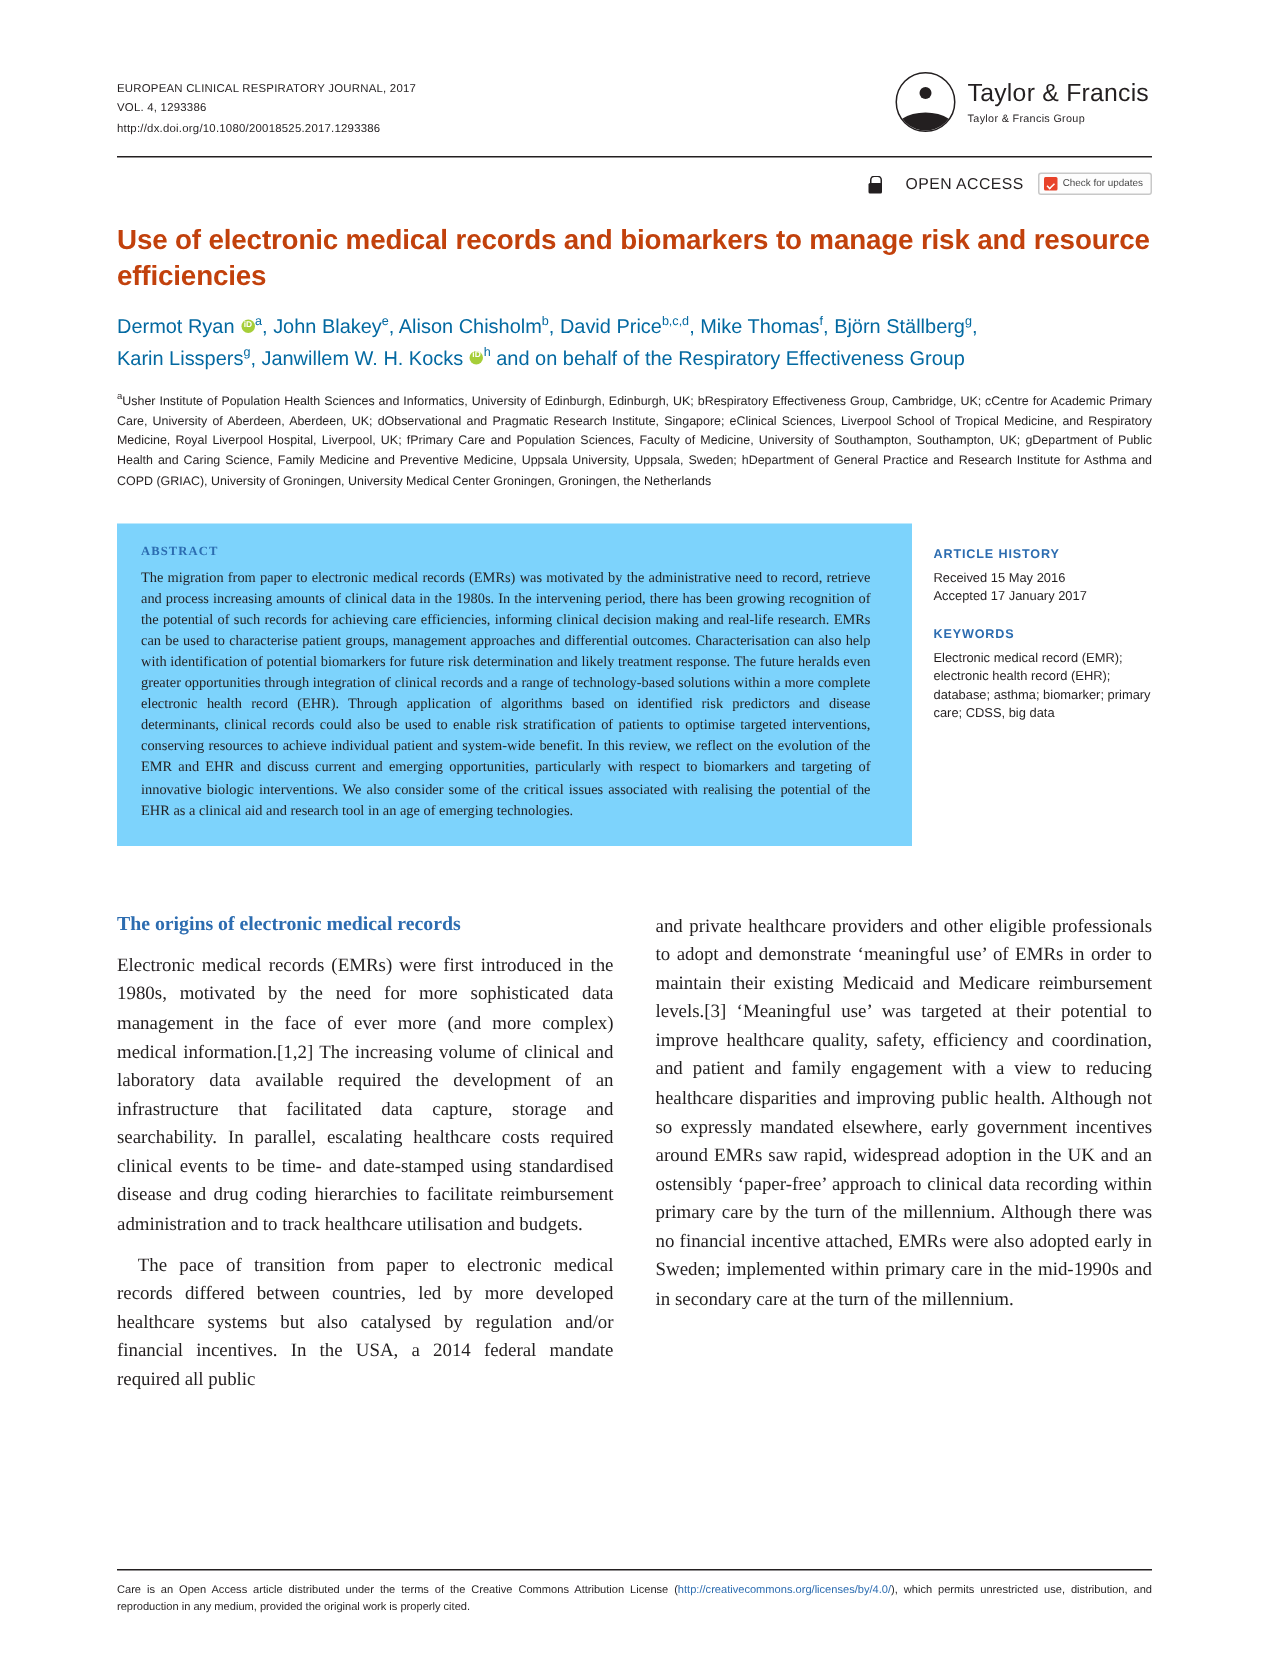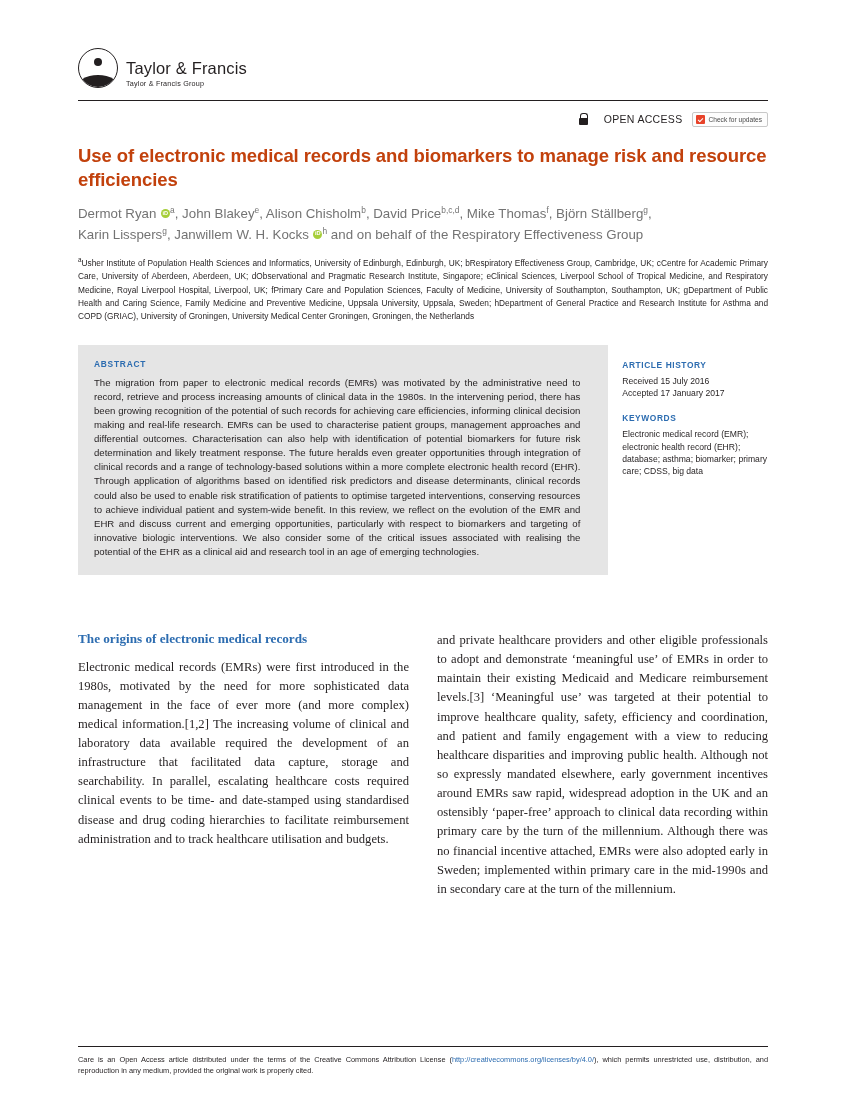--- a/index.html
+++ b/index.html
@@ -35,21 +35,21 @@
     line-height: 1.75;
     color: #231f20;
     letter-spacing: 0.02em;
     padding-top: 4px;
   }
   .journal-meta .doi {
     color: #231f20;
   }
   .tf-logo {
     display: flex;
-    align-items: flex-end;
+    align-items: center;
     gap: 8px;
     padding-right: 2px;
   }
   .tf-mark {
     width: 38px; height: 38px;
     border-radius: 50%;
     background: #ffffff;
     border: 1.6px solid #231f20;
     position: relative;
     overflow: hidden;
@@ -165,21 +165,21 @@
     font-weight: bold;
     margin: 16px 0 0 0;
     letter-spacing: -0.1px;
   }
 
   
   .authors {
     font-size: 13.3px;
     line-height: 1.55;
     margin-top: 12px;
-    color: #737373;
+    color: #0369a1;
   }
   .authors sup {
     font-size: 8.4px;
     vertical-align: super;
     line-height: 0;
   }
   .orcid {
     display: inline-block;
     width: 9px; height: 9px;
     border-radius: 50%;
@@ -213,24 +213,25 @@
   }
 
   
   .abstract-wrap {
     display: flex;
     margin-top: 22px;
     gap: 14px;
     align-items: stretch;
   }
   .abstract-box {
-    background: #e5e5e5;
+    background: #7dd3fc;
     padding: 14px 28px 16px 16px;
     width: 538px;
     box-sizing: border-box;
+    font-family: Liberation Serif, serif;
   }
   .abstract-label {
     color: #2c6cb0;
     font-size: 8.4px;
     font-weight: bold;
     letter-spacing: 0.09em;
     margin-bottom: 7px;
   }
   .abstract-text {
     font-size: 9.6px;
@@ -259,21 +260,21 @@
   .section-heading {
     color: #2c6cb0;
     font-size: 13.2px;
     font-weight: bold;
     margin: 0 0 10px 0;
     line-height: 1.25;
   }
   .body-cols {
     display: flex;
     gap: 28px;
-    margin-top: 56px;
+    margin-top: 44px;
   }
   .col {
     width: 336px;
     font-family: "Liberation Serif", serif;
     font-size: 12.6px;
     line-height: 1.52;
     text-align: justify;
     color: #231f20;
   }
   .col p { margin: 0 0 0 0; }
@@ -331,20 +332,25 @@
     text-align: justify;
   }
   .license a, .license .lnk { color: #2c6cb0; text-decoration: none; }
 </style>
 </head>
 <body>
 
 <div class="page">
 
   <div class="header">
+    <div class="journal-meta">
+      <div>EUROPEAN CLINICAL RESPIRATORY JOURNAL, 2017</div>
+      <div>VOL. 4, 1293386</div>
+      <div class="doi">http://dx.doi.org/10.1080/20018525.2017.1293386</div>
+    </div>
     <div class="tf-logo">
       <div class="tf-mark"></div>
       <div class="tf-words">
         <div class="tf-name">Taylor &amp; Francis</div>
         <div class="tf-sub">Taylor &amp; Francis Group</div>
       </div>
     </div>
   </div>
   <div class="rule"></div>
 
@@ -369,34 +375,35 @@
   <div class="affiliations"><sup>a</sup><span>Usher Institute of Population Health Sciences and Informatics, University of Edinburgh, Edinburgh, UK; bRespiratory Effectiveness Group, Cambridge, UK; cCentre for Academic Primary Care, University of Aberdeen, Aberdeen, UK; dObservational and Pragmatic Research Institute, Singapore; eClinical Sciences, Liverpool School of Tropical Medicine, and Respiratory Medicine, Royal Liverpool Hospital, Liverpool, UK; fPrimary Care and Population Sciences, Faculty of Medicine, University of Southampton, Southampton, UK; gDepartment of Public Health and Caring Science, Family Medicine and Preventive Medicine, Uppsala University, Uppsala, Sweden; hDepartment of General Practice and Research Institute for Asthma and COPD (GRIAC), University of Groningen, University Medical Center Groningen, Groningen, the Netherlands</span></div>
 
   <div class="abstract-wrap">
     <div class="abstract-box">
       <div class="abstract-label">ABSTRACT</div>
       <div class="abstract-text">The migration from paper to electronic medical records (EMRs) was motivated by the administrative need to record, retrieve and process increasing amounts of clinical data in the 1980s. In the intervening period, there has been growing recognition of the potential of such records for achieving care efficiencies, informing clinical decision making and real-life research. EMRs can be used to characterise patient groups, management approaches and differential outcomes. Characterisation can also help with identification of potential biomarkers for future risk determination and likely treatment response. The future heralds even greater opportunities through integration of clinical records and a range of technology-based solutions within a more complete electronic health record (EHR). Through application of algorithms based on identified risk predictors and disease determinants, clinical records could also be used to enable risk stratification of patients to optimise targeted interventions, conserving resources to achieve individual patient and system-wide benefit. In this review, we reflect on the evolution of the EMR and EHR and discuss current and emerging opportunities, particularly with respect to biomarkers and targeting of innovative biologic interventions. We also consider some of the critical issues associated with realising the potential of the EHR as a clinical aid and research tool in an age of emerging technologies.</div>
     </div>
     <div class="sidebar">
       <div class="block">
         <h4>ARTICLE HISTORY</h4>
-        <span class="line">Received 15 July 2016</span>
+        <span class="line">Received 15 May 2016</span>
         <span class="line">Accepted 17 January 2017</span>
       </div>
       <div class="block">
         <h4>KEYWORDS</h4>
         <span class="line">Electronic medical record (EMR); electronic health record (EHR); database; asthma; biomarker; primary care; CDSS, big data</span>
       </div>
     </div>
   </div>
 
   <div class="body-cols">
     <div class="col">
       <h2 class="section-heading">The origins of electronic medical records</h2>
       <p class="first">Electronic medical records (EMRs) were first introduced in the 1980s, motivated by the need for more sophisticated data management in the face of ever more (and more complex) medical information.[1,2] The increasing volume of clinical and laboratory data available required the development of an infrastructure that facilitated data capture, storage and searchability. In parallel, escalating healthcare costs required clinical events to be time- and date-stamped using standardised disease and drug coding hierarchies to facilitate reimbursement administration and to track healthcare utilisation and budgets.</p>
+      <p>The pace of transition from paper to electronic medical records differed between countries, led by more developed healthcare systems but also catalysed by regulation and/or financial incentives. In the USA, a 2014 federal mandate required all public</p>
     </div>
     <div class="col">
       <p class="first">and private healthcare providers and other eligible professionals to adopt and demonstrate ‘meaningful use’ of EMRs in order to maintain their existing Medicaid and Medicare reimbursement levels.[3] ‘Meaningful use’ was targeted at their potential to improve healthcare quality, safety, efficiency and coordination, and patient and family engagement with a view to reducing healthcare disparities and improving public health. Although not so expressly mandated elsewhere, early government incentives around EMRs saw rapid, widespread adoption in the UK and an ostensibly ‘paper-free’ approach to clinical data recording within primary care by the turn of the millennium. Although there was no financial incentive attached, EMRs were also adopted early in Sweden; implemented within primary care in the mid-1990s and in secondary care at the turn of the millennium.</p>
     </div>
   </div>
 
   <div class="footer">
     <div class="footer-rule"></div>
     <div class="license">
       <div><span>Care is an Open Access article distributed under the terms of the Creative Commons Attribution License (</span><span class="lnk">http://creativecommons.org/licenses/by/4.0/</span><span>), which permits unrestricted use, distribution, and reproduction in any medium, provided the original work is properly cited.</span></div>

